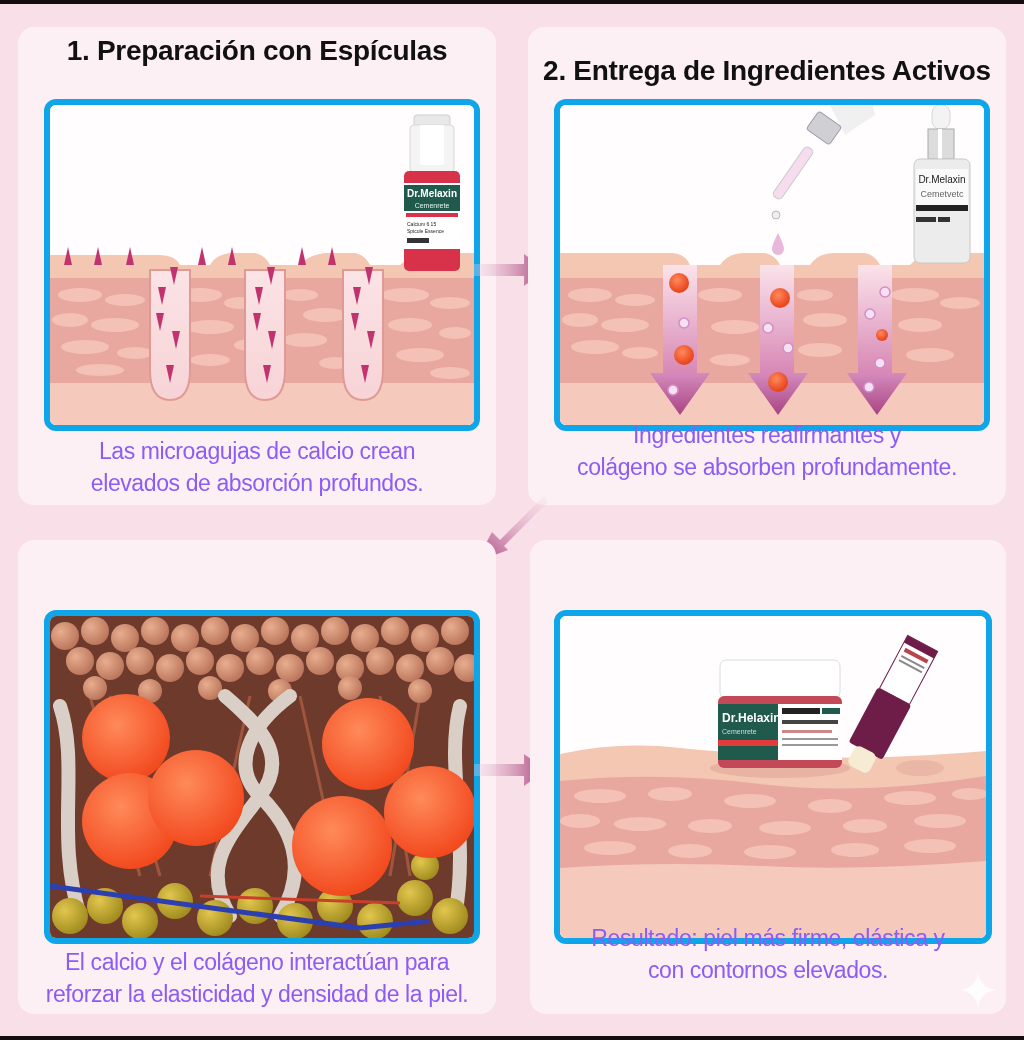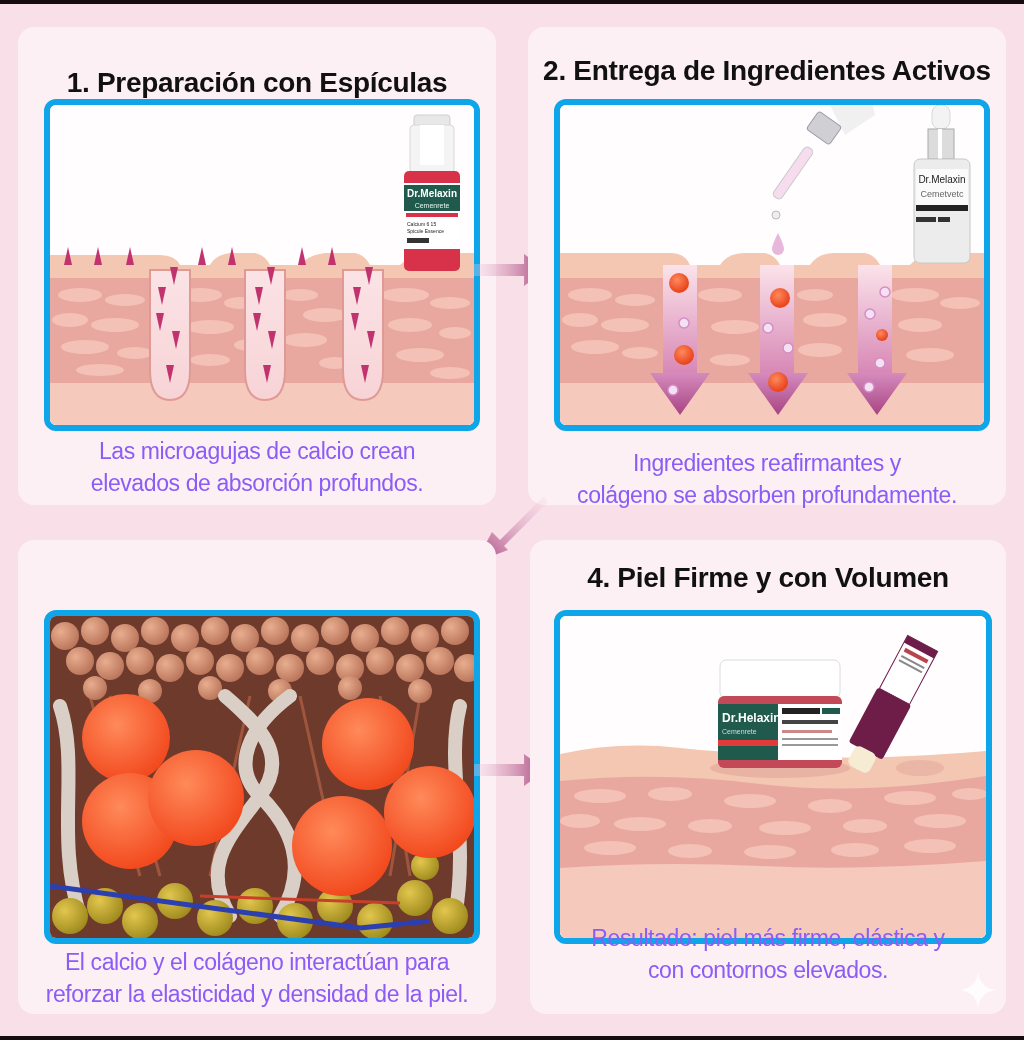--- a/index.html
+++ b/index.html
@@ -32,21 +32,21 @@
   .arrow { position:absolute; }
   svg { display:block; }
   .label-text { font-family:"Liberation Sans", sans-serif; }
 </style>
 </head>
 <body>
 
 <div class="topbar"></div>
 
 <div class="card" style="left:18px;top:27px;width:478px;height:478px;">
-  <div class="title" style="top:40px;">1. Preparación con Espículas</div>
+  <div class="title" style="top:8px;">1. Preparación con Espículas</div>
   <div class="panel" style="left:26px;top:72px;width:424px;height:320px;">
     <svg width="424" height="320" viewBox="0 0 424 320">
       <defs>
         <linearGradient id="chan1" x1="0" y1="0" x2="0" y2="1">
           <stop offset="0" stop-color="#fbe3e6"></stop>
           <stop offset="1" stop-color="#f7d3d6"></stop>
         </linearGradient>
       </defs>
       <rect width="424" height="320" fill="#fffdfd"></rect>
 
@@ -235,21 +235,21 @@
         <rect x="4" y="54" width="56" height="104" rx="6" fill="#ececec" stroke="#c8c8c8"></rect>
         <rect x="6" y="64" width="52" height="36" fill="#fafafa"></rect>
         <text x="32" y="78" text-anchor="middle" font-size="10" fill="#222" class="label-text">Dr.Melaxin</text>
         <text x="32" y="92" text-anchor="middle" font-size="9" fill="#666" class="label-text">Cemetvetc</text>
         <rect x="6" y="100" width="52" height="6" fill="#222"></rect>
         <rect x="6" y="112" width="20" height="5" fill="#333"></rect>
           <rect x="28" y="112" width="12" height="5" fill="#333"></rect>
       </g>
     </svg>
   </div>
-  <div class="caption" style="top:420px;">
+  <div class="caption" style="top:392px;">
     <span>Ingredientes reafirmantes y</span>
     <span>colágeno se absorben profundamente.</span>
   </div>
 </div>
 
 <div class="arrow" style="left:470px;top:490px;">
   <svg width="80" height="80" viewBox="0 0 80 80">
     <defs>
       <linearGradient id="ag2" x1="1" y1="0" x2="0" y2="1">
         <stop offset="0" stop-color="#f5d5e3" stop-opacity="0.2"></stop>
@@ -373,21 +373,20 @@
       <linearGradient id="ag3" x1="0" y1="0" x2="1" y2="0">
         <stop offset="0" stop-color="#f5d5e3" stop-opacity="0.3"></stop>
         <stop offset="1" stop-color="#a5407a"></stop>
       </linearGradient>
     </defs>
     <path d="M0 14 L50 14 L50 4 L72 20 L50 36 L50 26 L0 26 Z" fill="url(#ag3)"></path>
   </svg>
 </div>
 
 <div class="card" style="left:530px;top:540px;width:476px;height:474px;">
-  <div class="title" style="top:22px;">4. Piel Firme y con Volumen</div>
   <div class="panel" style="left:24px;top:70px;width:426px;height:322px;">
     <svg width="426" height="322" viewBox="0 0 426 322">
       <rect width="426" height="322" fill="#fffdfd"></rect>
 
       <rect x="0" y="160" width="426" height="162" fill="#f6c9bd"></rect>
 
       <path d="M0 138 Q60 125 120 132 Q200 140 300 142 Q370 140 426 135 L426 175 L0 175 Z" fill="#f3c7b1"></path>
 
       <path d="M0 165 Q100 155 200 168 Q300 180 426 160 L426 245 Q300 255 200 250 Q100 245 0 252 Z" fill="#e9a89f"></path>
       <g fill="#f4c1b6">

